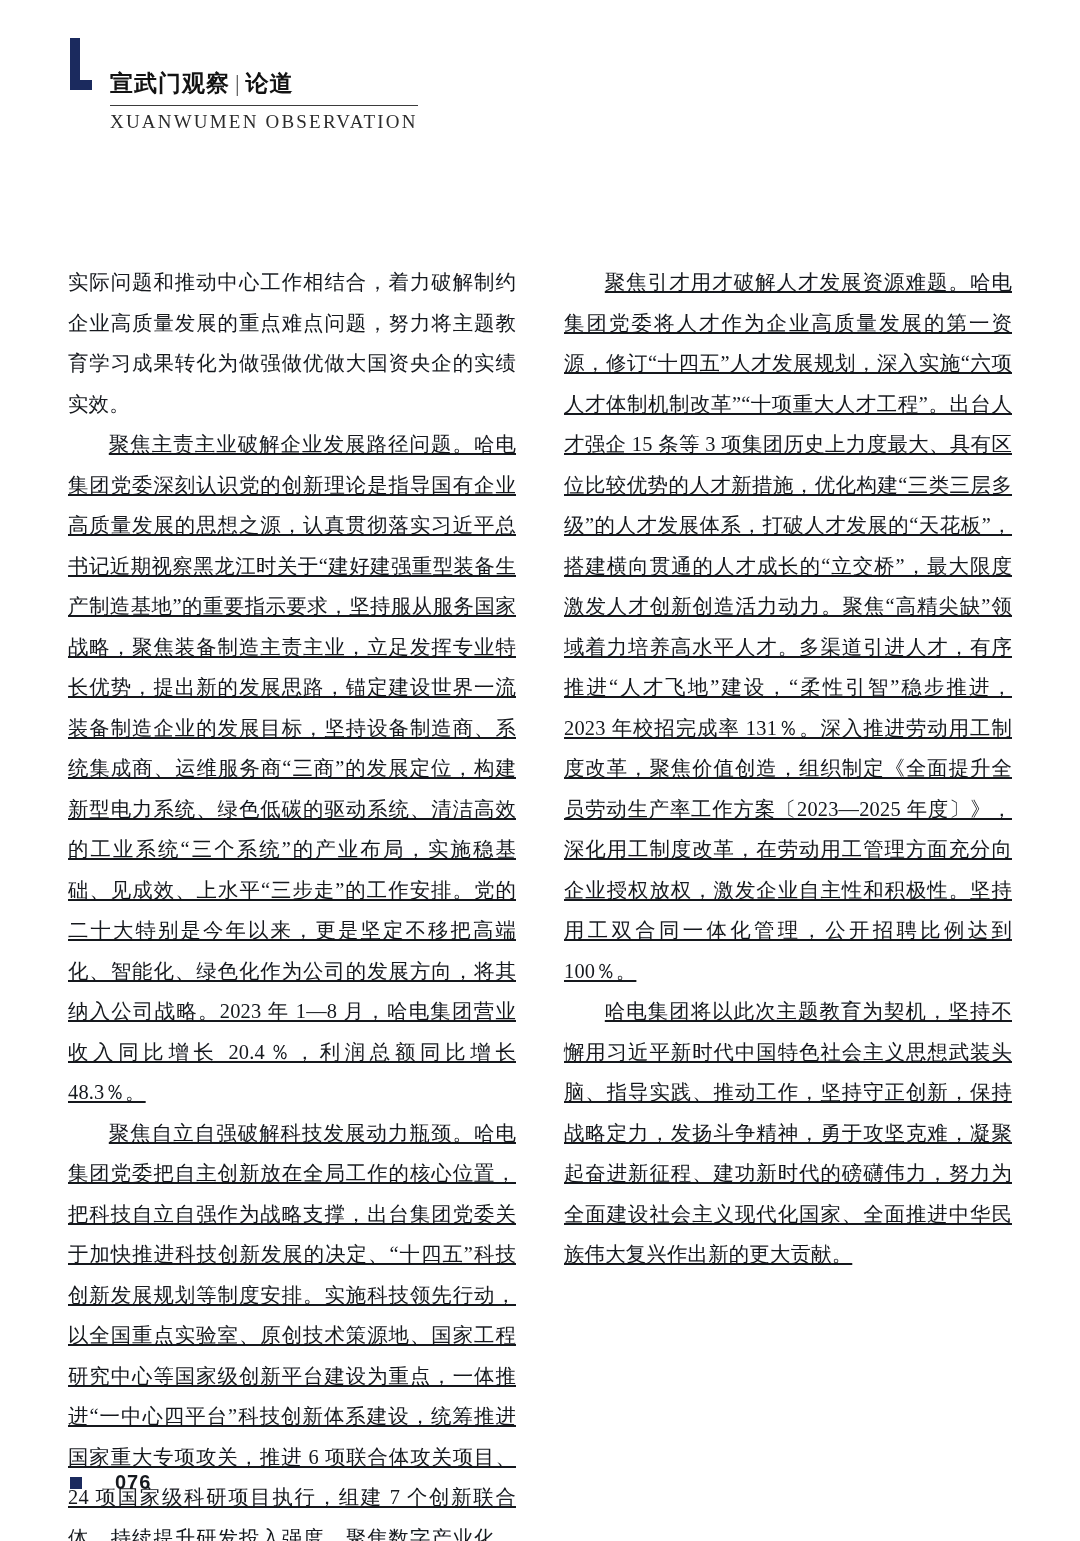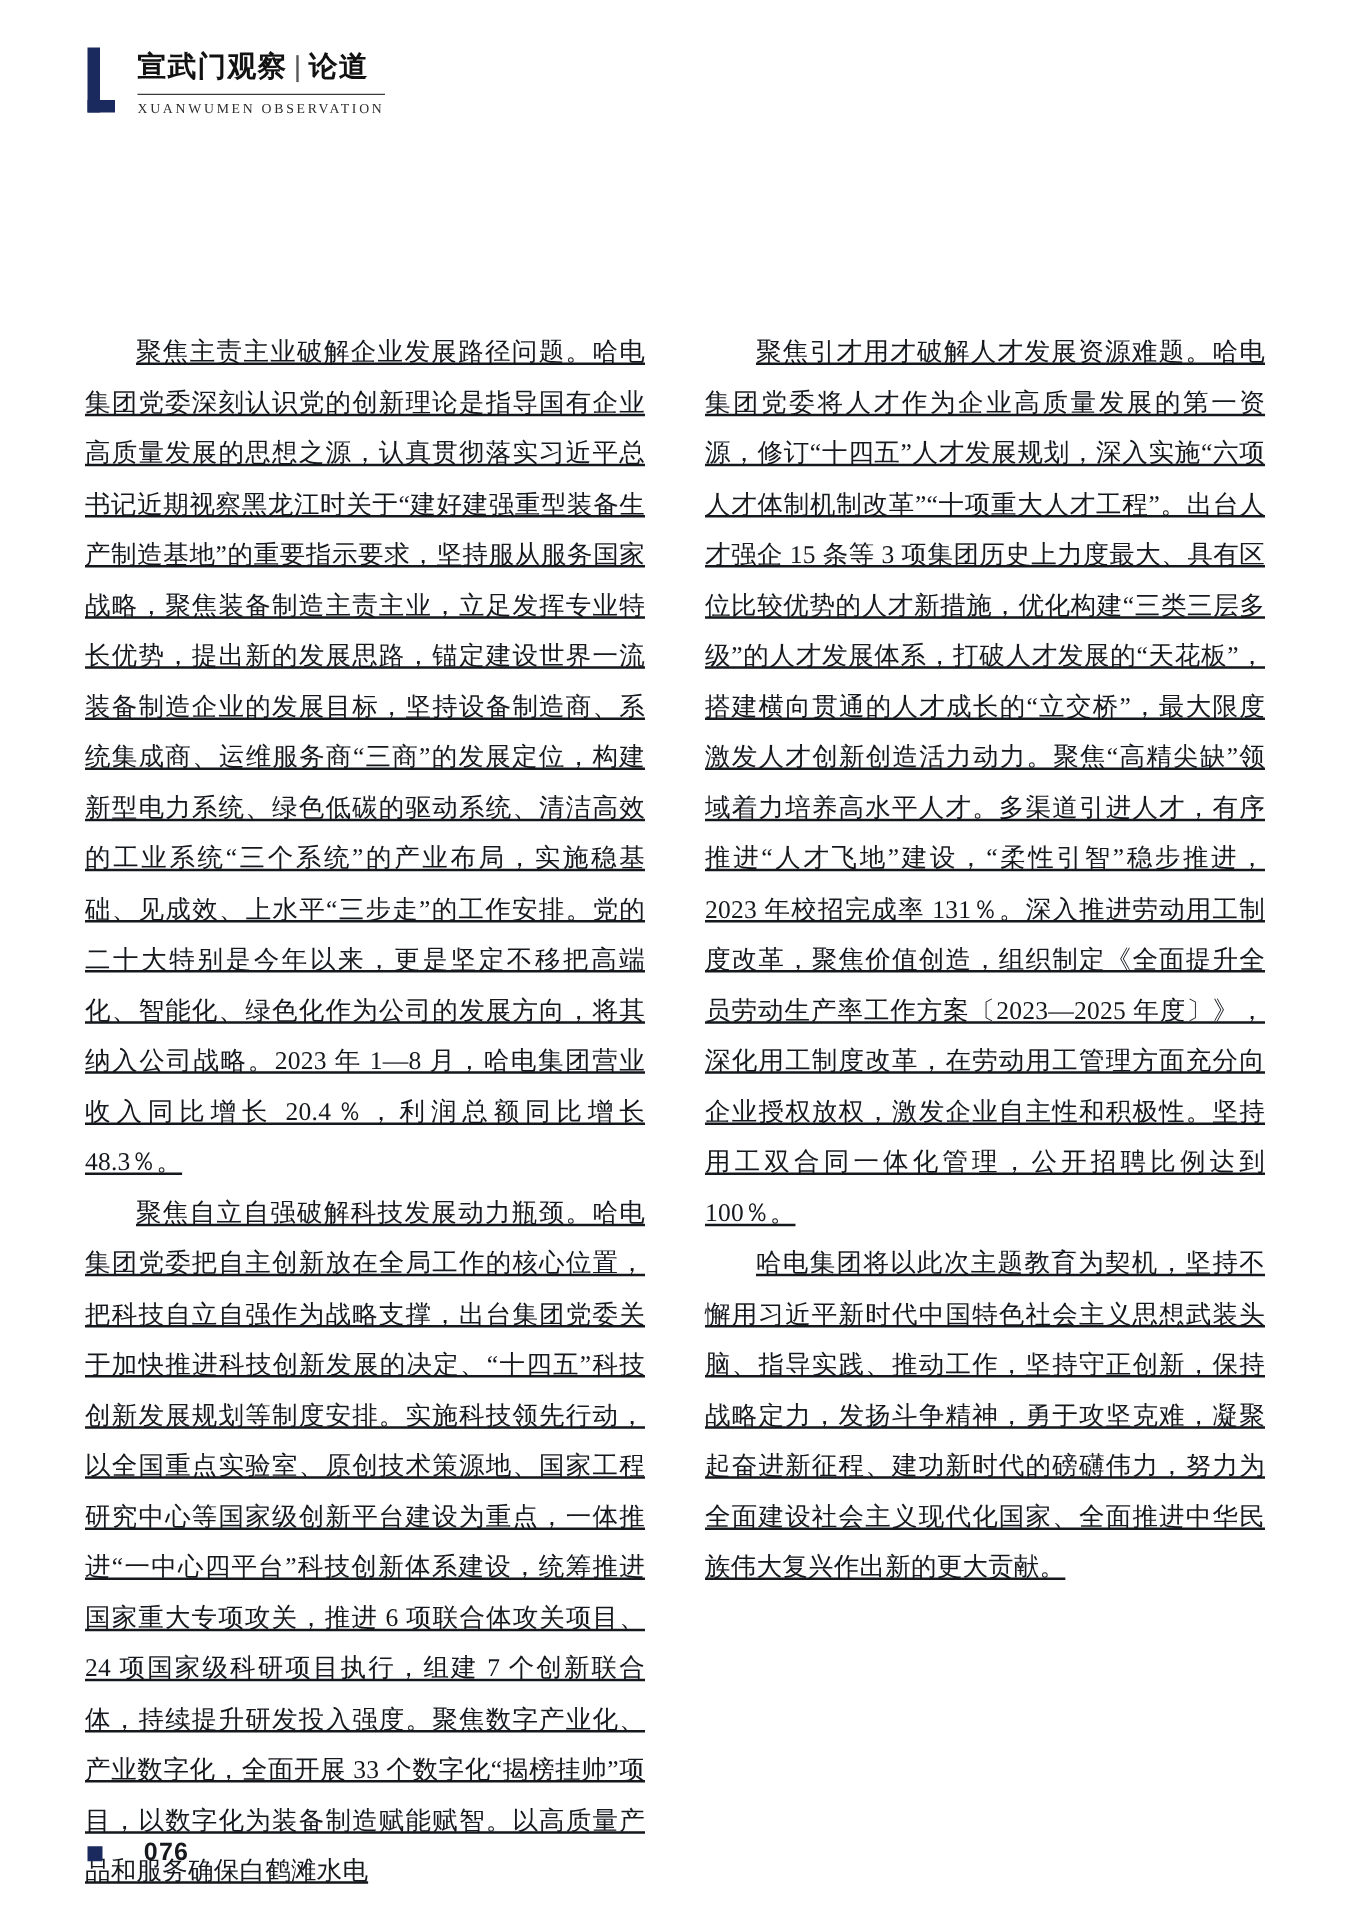--- a/index.html
+++ b/index.html
@@ -49,37 +49,38 @@
     left: 0;
     bottom: 0;
     width: 22px;
     height: 10px;
     background: #1b2a5e;
   }
   .header-text {
     padding-top: 2px;
   }
   .header-cn {
-    font-family: Liberation Sans, sans-serif;
+    font-family: Liberation Serif, serif;
     font-size: 23px;
     font-weight: bold;
     color: #121212;
     letter-spacing: 1px;
     line-height: 1.2;
     white-space: nowrap;
+    margin-top: 30px;
   }
   .header-cn .divider {
     color: #555;
     font-weight: normal;
     margin: 0 5px;
   }
   .header-en {
     margin-top: 7px;
     font-family: "Liberation Serif", "DejaVu Serif", serif;
-    font-size: 11px;
+    font-size: 19px;
     letter-spacing: 2.2px;
     color: #2c2c2c;
     border-top: 1.5px solid #3b3b3b;
     padding-top: 5px;
     white-space: nowrap;
   }
 
   
   .columns {
     position: absolute;
@@ -143,20 +144,21 @@
     <div class="header-text">
       <div class="header-cn">
         <span>宣武门观察</span><span class="divider">|</span><span>论道</span>
       </div>
       <div class="header-en">XUANWUMEN  OBSERVATION</div>
     </div>
   </div>
 
   <div class="columns">
     <div class="col">
+      <p>实际问题和推动中心工作相结合，着力破解制约企业高质量发展的重点难点问题，努力将主题教育学习成果转化为做强做优做大国资央企的实绩实效。</p>
       <p class="indent">聚焦主责主业破解企业发展路径问题。哈电集团党委深刻认识党的创新理论是指导国有企业高质量发展的思想之源，认真贯彻落实习近平总书记近期视察黑龙江时关于“建好建强重型装备生产制造基地”的重要指示要求，坚持服从服务国家战略，聚焦装备制造主责主业，立足发挥专业特长优势，提出新的发展思路，锚定建设世界一流装备制造企业的发展目标，坚持设备制造商、系统集成商、运维服务商“三商”的发展定位，构建新型电力系统、绿色低碳的驱动系统、清洁高效的工业系统“三个系统”的产业布局，实施稳基础、见成效、上水平“三步走”的工作安排。党的二十大特别是今年以来，更是坚定不移把高端化、智能化、绿色化作为公司的发展方向，将其纳入公司战略。2023 年 1—8 月，哈电集团营业收入同比增长 20.4％，利润总额同比增长 48.3％。</p>
       <p class="indent">聚焦自立自强破解科技发展动力瓶颈。哈电集团党委把自主创新放在全局工作的核心位置，把科技自立自强作为战略支撑，出台集团党委关于加快推进科技创新发展的决定、“十四五”科技创新发展规划等制度安排。实施科技领先行动，以全国重点实验室、原创技术策源地、国家工程研究中心等国家级创新平台建设为重点，一体推进“一中心四平台”科技创新体系建设，统筹推进国家重大专项攻关，推进 6 项联合体攻关项目、24 项国家级科研项目执行，组建 7 个创新联合体，持续提升研发投入强度。聚焦数字产业化、产业数字化，全面开展 33 个数字化“揭榜挂帅”项目，以数字化为装备制造赋能赋智。以高质量产品和服务确保白鹤滩水电</p>
     </div>
     <div class="col">
       <p class="indent">聚焦引才用才破解人才发展资源难题。哈电集团党委将人才作为企业高质量发展的第一资源，修订“十四五”人才发展规划，深入实施“六项人才体制机制改革”“十项重大人才工程”。出台人才强企 15 条等 3 项集团历史上力度最大、具有区位比较优势的人才新措施，优化构建“三类三层多级”的人才发展体系，打破人才发展的“天花板”，搭建横向贯通的人才成长的“立交桥”，最大限度激发人才创新创造活力动力。聚焦“高精尖缺”领域着力培养高水平人才。多渠道引进人才，有序推进“人才飞地”建设，“柔性引智”稳步推进，2023 年校招完成率 131％。深入推进劳动用工制度改革，聚焦价值创造，组织制定《全面提升全员劳动生产率工作方案〔2023—2025 年度〕》，深化用工制度改革，在劳动用工管理方面充分向企业授权放权，激发企业自主性和积极性。坚持用工双合同一体化管理，公开招聘比例达到 100％。</p>
       <p class="indent"><span>哈电集团将以此次主题教育为契机，坚持不懈用习近平新时代中国特色社会主义思想武装头脑、指导实践、推动工作，坚持守正创新，保持战略定力，发扬斗争精神，勇于攻坚克难，凝聚起奋进新征程、建功新时代的磅礴伟力，努力为全面建设社会主义现代化国家、全面推进中华民族伟大复兴作出新的更大贡献。</span></p>
     </div>
   </div>
 
   <div class="footer">

